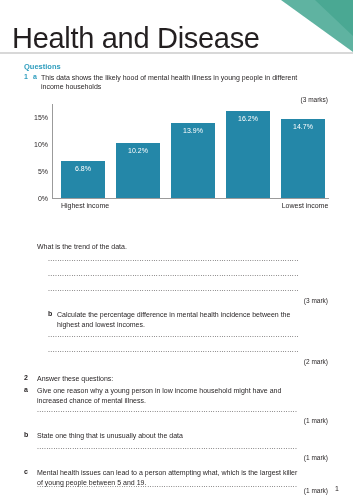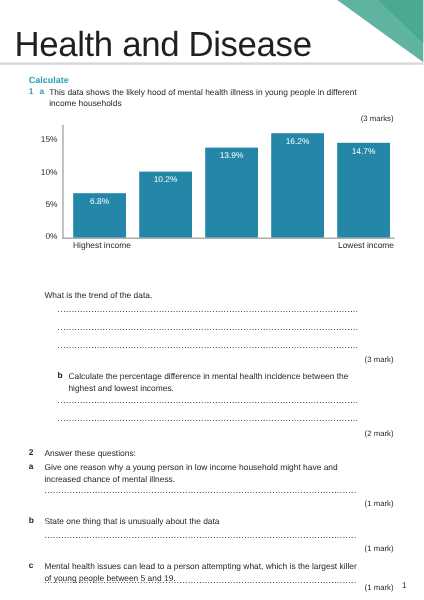--- a/index.html
+++ b/index.html
@@ -96,21 +96,21 @@
 <body>
 
 <div class="page">
 
   <div class="corner"></div>
   <div class="corner2"></div>
 
   <div class="title">Health and Disease</div>
   <div class="rule"></div>
 
-  <div class="questions-h">Calculate</div>
+  <div class="questions-h">Questions</div>
 
   <div class="q1num">1</div>
   <div class="q1a">a</div>
   <div class="q1text">This data shows the likely hood of mental health illness in young people in different income households</div>
 
   <div class="marks" style="left:240px;top:96px;width:88px;">(3 marks)</div>
 
   <div class="chart">
     <div class="y-labels">
       <div style="top:94px">0%</div>

